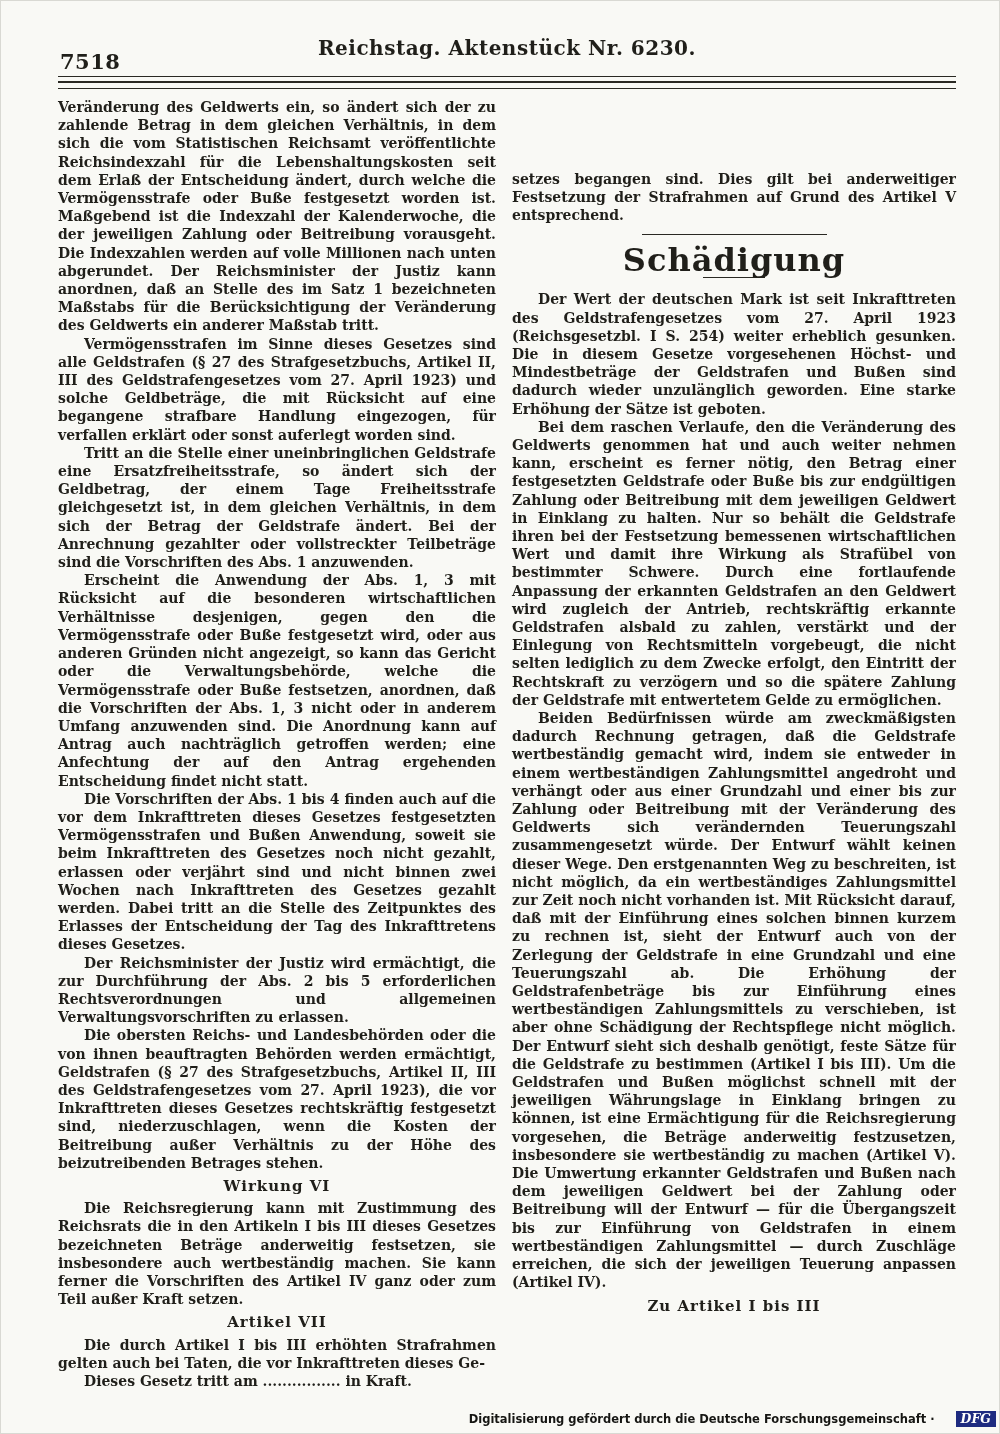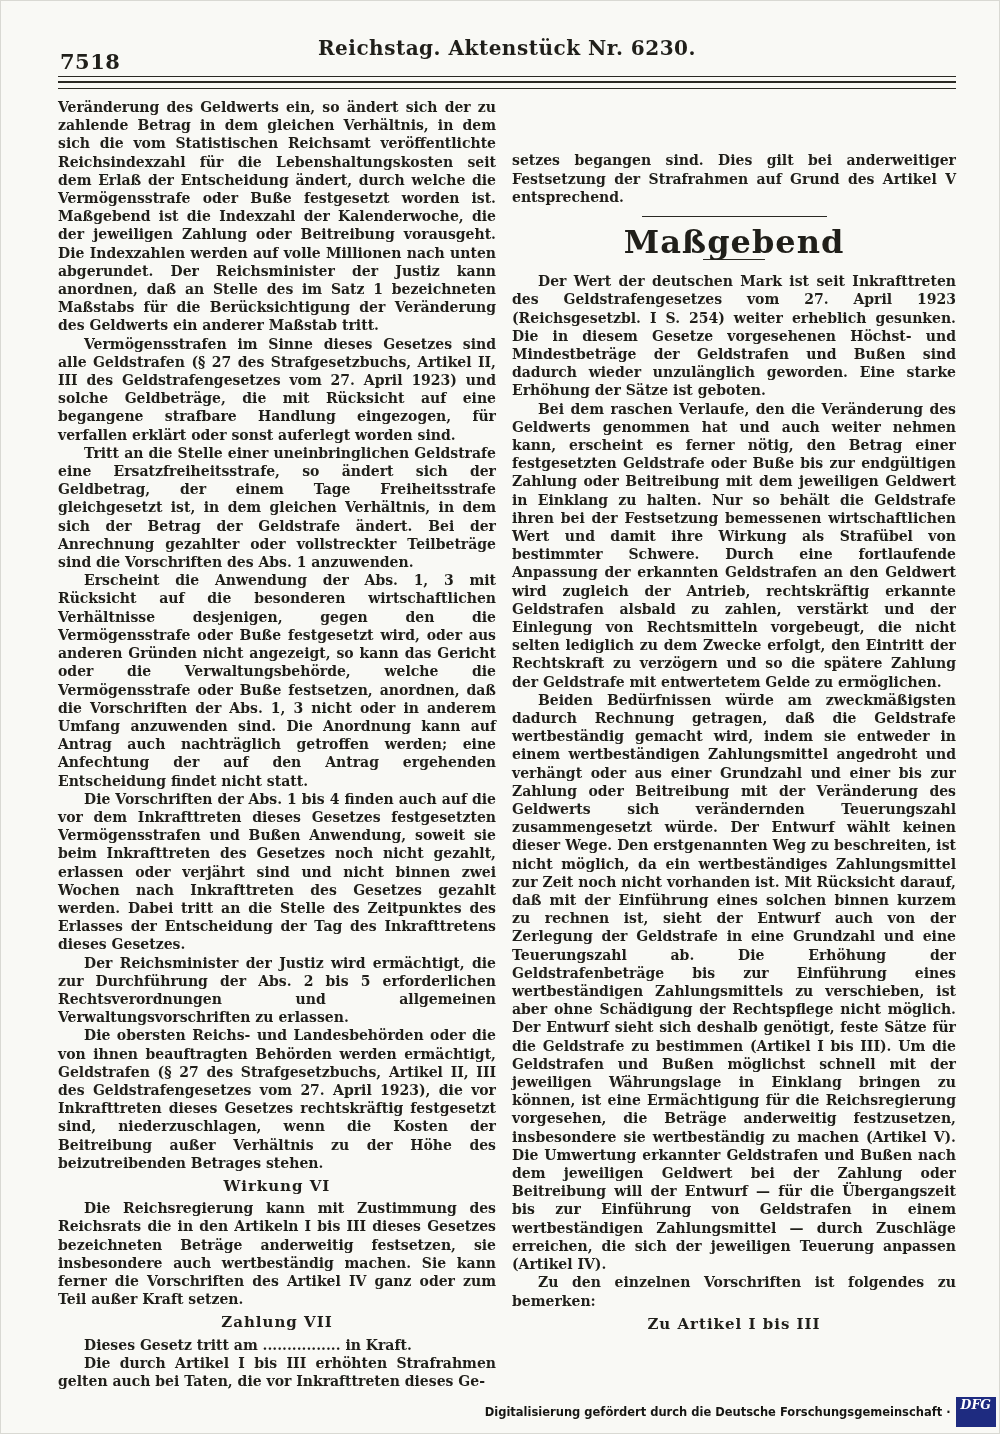--- a/index.html
+++ b/index.html
@@ -83,33 +83,33 @@
     text-align:center;
     font-size:32px;
     font-weight:bold;
     margin:16px 0 8px;
     letter-spacing:1px;
   }
   
   .footer{
     position:absolute;
     right:4px;bottom:7px;
-    display:flex;align-items:center;gap:5px;
+    display:flex;align-items:center;gap:21px;
     font-family:"DejaVu Sans", sans-serif;
     font-size:11.5px;font-weight:bold;color:#161613;
   }
   .dfg-logo{
     display:inline-block;
     background:#1e2b80;
     color:#ffffff;
     font-family:"DejaVu Serif", serif;
     font-style:italic;
     font-weight:bold;
     font-size:12.5px;
-    padding:1px 5px 16px;
+    padding:1px 5px 2px;
     line-height:13px;
   }
 </style>
 </head>
 <body>
 
 <div class="page">
   <div class="content">
 
     <div class="header-row">
@@ -126,38 +126,37 @@
         <p class="indent">Tritt an die Stelle einer uneinbringlichen Geldstrafe eine Ersatzfreiheitsstrafe, so ändert sich der Geldbetrag, der einem Tage Freiheitsstrafe gleichgesetzt ist, in dem gleichen Verhältnis, in dem sich der Betrag der Geldstrafe ändert. Bei der Anrechnung gezahlter oder vollstreckter Teilbeträge sind die Vorschriften des Abs. 1 anzuwenden.</p>
         <p class="indent">Erscheint die Anwendung der Abs. 1, 3 mit Rücksicht auf die besonderen wirtschaftlichen Verhältnisse desjenigen, gegen den die Vermögensstrafe oder Buße festgesetzt wird, oder aus anderen Gründen nicht angezeigt, so kann das Gericht oder die Verwaltungsbehörde, welche die Vermögensstrafe oder Buße festsetzen, anordnen, daß die Vorschriften der Abs. 1, 3 nicht oder in anderem Umfang anzuwenden sind. Die Anordnung kann auf Antrag auch nachträglich getroffen werden; eine Anfechtung der auf den Antrag ergehenden Entscheidung findet nicht statt.</p>
         <p class="indent">Die Vorschriften der Abs. 1 bis 4 finden auch auf die vor dem Inkrafttreten dieses Gesetzes festgesetzten Vermögensstrafen und Bußen Anwendung, soweit sie beim Inkrafttreten des Gesetzes noch nicht gezahlt, erlassen oder verjährt sind und nicht binnen zwei Wochen nach Inkrafttreten des Gesetzes gezahlt werden. Dabei tritt an die Stelle des Zeitpunktes des Erlasses der Entscheidung der Tag des Inkrafttretens dieses Gesetzes.</p>
         <p class="indent">Der Reichsminister der Justiz wird ermächtigt, die zur Durchführung der Abs. 2 bis 5 erforderlichen Rechtsverordnungen und allgemeinen Verwaltungsvorschriften zu erlassen.</p>
 
         <p class="indent">Die obersten Reichs- und Landesbehörden oder die von ihnen beauftragten Behörden werden ermächtigt, Geldstrafen (§ 27 des Strafgesetzbuchs, Artikel II, III des Geldstrafengesetzes vom 27. April 1923), die vor Inkrafttreten dieses Gesetzes rechtskräftig festgesetzt sind, niederzuschlagen, wenn die Kosten der Beitreibung außer Verhältnis zu der Höhe des beizutreibenden Betrages stehen.</p>
 
         <div class="artikel-heading">Wirkung VI</div>
         <p class="indent">Die Reichsregierung kann mit Zustimmung des Reichsrats die in den Artikeln I bis III dieses Gesetzes bezeichneten Beträge anderweitig festsetzen, sie insbesondere auch wertbeständig machen. Sie kann ferner die Vorschriften des Artikel IV ganz oder zum Teil außer Kraft setzen.</p>
 
-        <div class="artikel-heading">Zahlung VII</div>
+        <div class="artikel-heading">Artikel VII</div>
+        <p class="indent">Die durch Artikel I bis III erhöhten Strafrahmen gelten auch bei Taten, die vor Inkrafttreten dieses Ge-</p>
         <p class="indent">Dieses Gesetz tritt am ................ in Kraft.</p>
-        <p class="indent">Die durch Artikel I bis III erhöhten Strafrahmen gelten auch bei Taten, die vor Inkrafttreten dieses Ge-</p>
       </div>
 
       <div class="divider"></div>
 
       <div class="col right">
         <p>setzes begangen sind. Dies gilt bei anderweitiger Festsetzung der Strafrahmen auf Grund des Artikel V entsprechend.</p>
 
         <div class="sep-rule"></div>
-        <div class="begruendung">Maßgebend</div>
+        <div class="begruendung">Schädigung</div>
         <div class="sep-rule short"></div>
 
         <p class="indent">Der Wert der deutschen Mark ist seit Inkrafttreten des Geldstrafengesetzes vom 27. April 1923 (Reichsgesetzbl. I S. 254) weiter erheblich gesunken. Die in diesem Gesetze vorgesehenen Höchst- und Mindestbeträge der Geldstrafen und Bußen sind dadurch wieder unzulänglich geworden. Eine starke Erhöhung der Sätze ist geboten.</p>
         <p class="indent">Bei dem raschen Verlaufe, den die Veränderung des Geldwerts genommen hat und auch weiter nehmen kann, erscheint es ferner nötig, den Betrag einer festgesetzten Geldstrafe oder Buße bis zur endgültigen Zahlung oder Beitreibung mit dem jeweiligen Geldwert in Einklang zu halten. Nur so behält die Geldstrafe ihren bei der Festsetzung bemessenen wirtschaftlichen Wert und damit ihre Wirkung als Strafübel von bestimmter Schwere. Durch eine fortlaufende Anpassung der erkannten Geldstrafen an den Geldwert wird zugleich der Antrieb, rechtskräftig erkannte Geldstrafen alsbald zu zahlen, verstärkt und der Einlegung von Rechtsmitteln vorgebeugt, die nicht selten lediglich zu dem Zwecke erfolgt, den Eintritt der Rechtskraft zu verzögern und so die spätere Zahlung der Geldstrafe mit entwertetem Gelde zu ermöglichen.</p>
         <p class="indent">Beiden Bedürfnissen würde am zweckmäßigsten dadurch Rechnung getragen, daß die Geldstrafe wertbeständig gemacht wird, indem sie entweder in einem wertbeständigen Zahlungsmittel angedroht und verhängt oder aus einer Grundzahl und einer bis zur Zahlung oder Beitreibung mit der Veränderung des Geldwerts sich verändernden Teuerungszahl zusammengesetzt würde. Der Entwurf wählt keinen dieser Wege. Den erstgenannten Weg zu beschreiten, ist nicht möglich, da ein wertbeständiges Zahlungsmittel zur Zeit noch nicht vorhanden ist. Mit Rücksicht darauf, daß mit der Einführung eines solchen binnen kurzem zu rechnen ist, sieht der Entwurf auch von der Zerlegung der Geldstrafe in eine Grundzahl und eine Teuerungszahl ab. Die Erhöhung der Geldstrafenbeträge bis zur Einführung eines wertbeständigen Zahlungsmittels zu verschieben, ist aber ohne Schädigung der Rechtspflege nicht möglich. Der Entwurf sieht sich deshalb genötigt, feste Sätze für die Geldstrafe zu bestimmen (Artikel I bis III). Um die Geldstrafen und Bußen möglichst schnell mit der jeweiligen Währungslage in Einklang bringen zu können, ist eine Ermächtigung für die Reichsregierung vorgesehen, die Beträge anderweitig festzusetzen, insbesondere sie wertbeständig zu machen (Artikel V). Die Umwertung erkannter Geldstrafen und Bußen nach dem jeweiligen Geldwert bei der Zahlung oder Beitreibung will der Entwurf — für die Übergangszeit bis zur Einführung von Geldstrafen in einem wertbeständigen Zahlungsmittel — durch Zuschläge erreichen, die sich der jeweiligen Teuerung anpassen (Artikel IV).</p>
-        <p class="indent">Zu den einzelnen Vorschriften ist folgendes zu bemerken:</p>
 
         <div class="artikel-heading">Zu Artikel I bis III</div>
       </div>
 
     </div>
   </div>
 
   <div class="footer">
     <span>Digitalisierung gefördert durch die Deutsche Forschungsgemeinschaft ·</span>
     <span class="dfg-logo">DFG</span>

